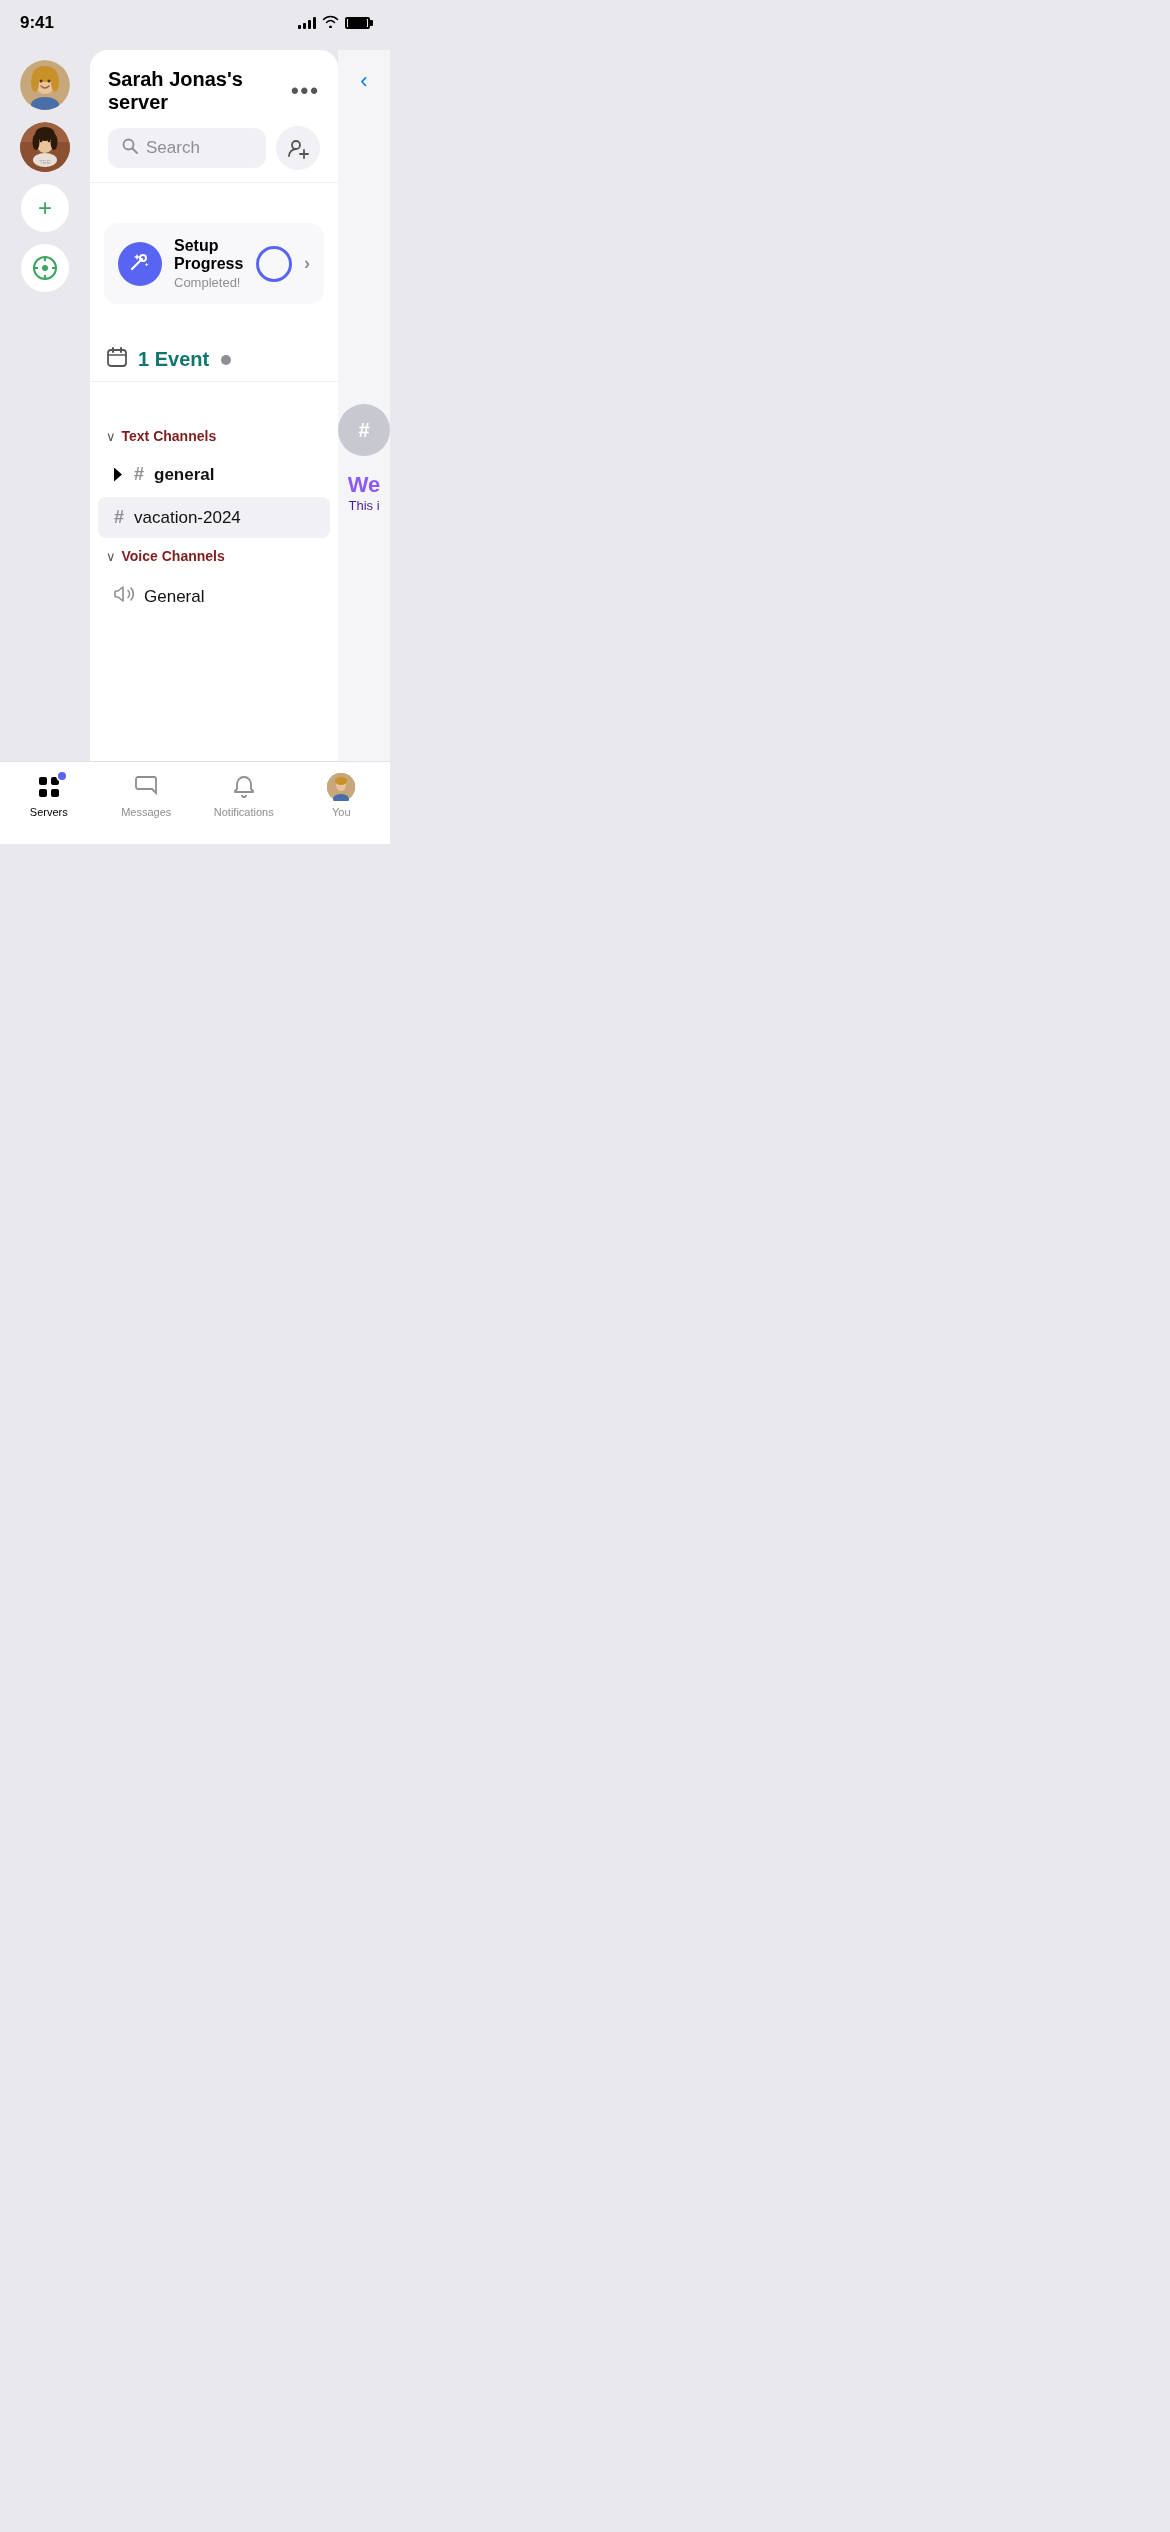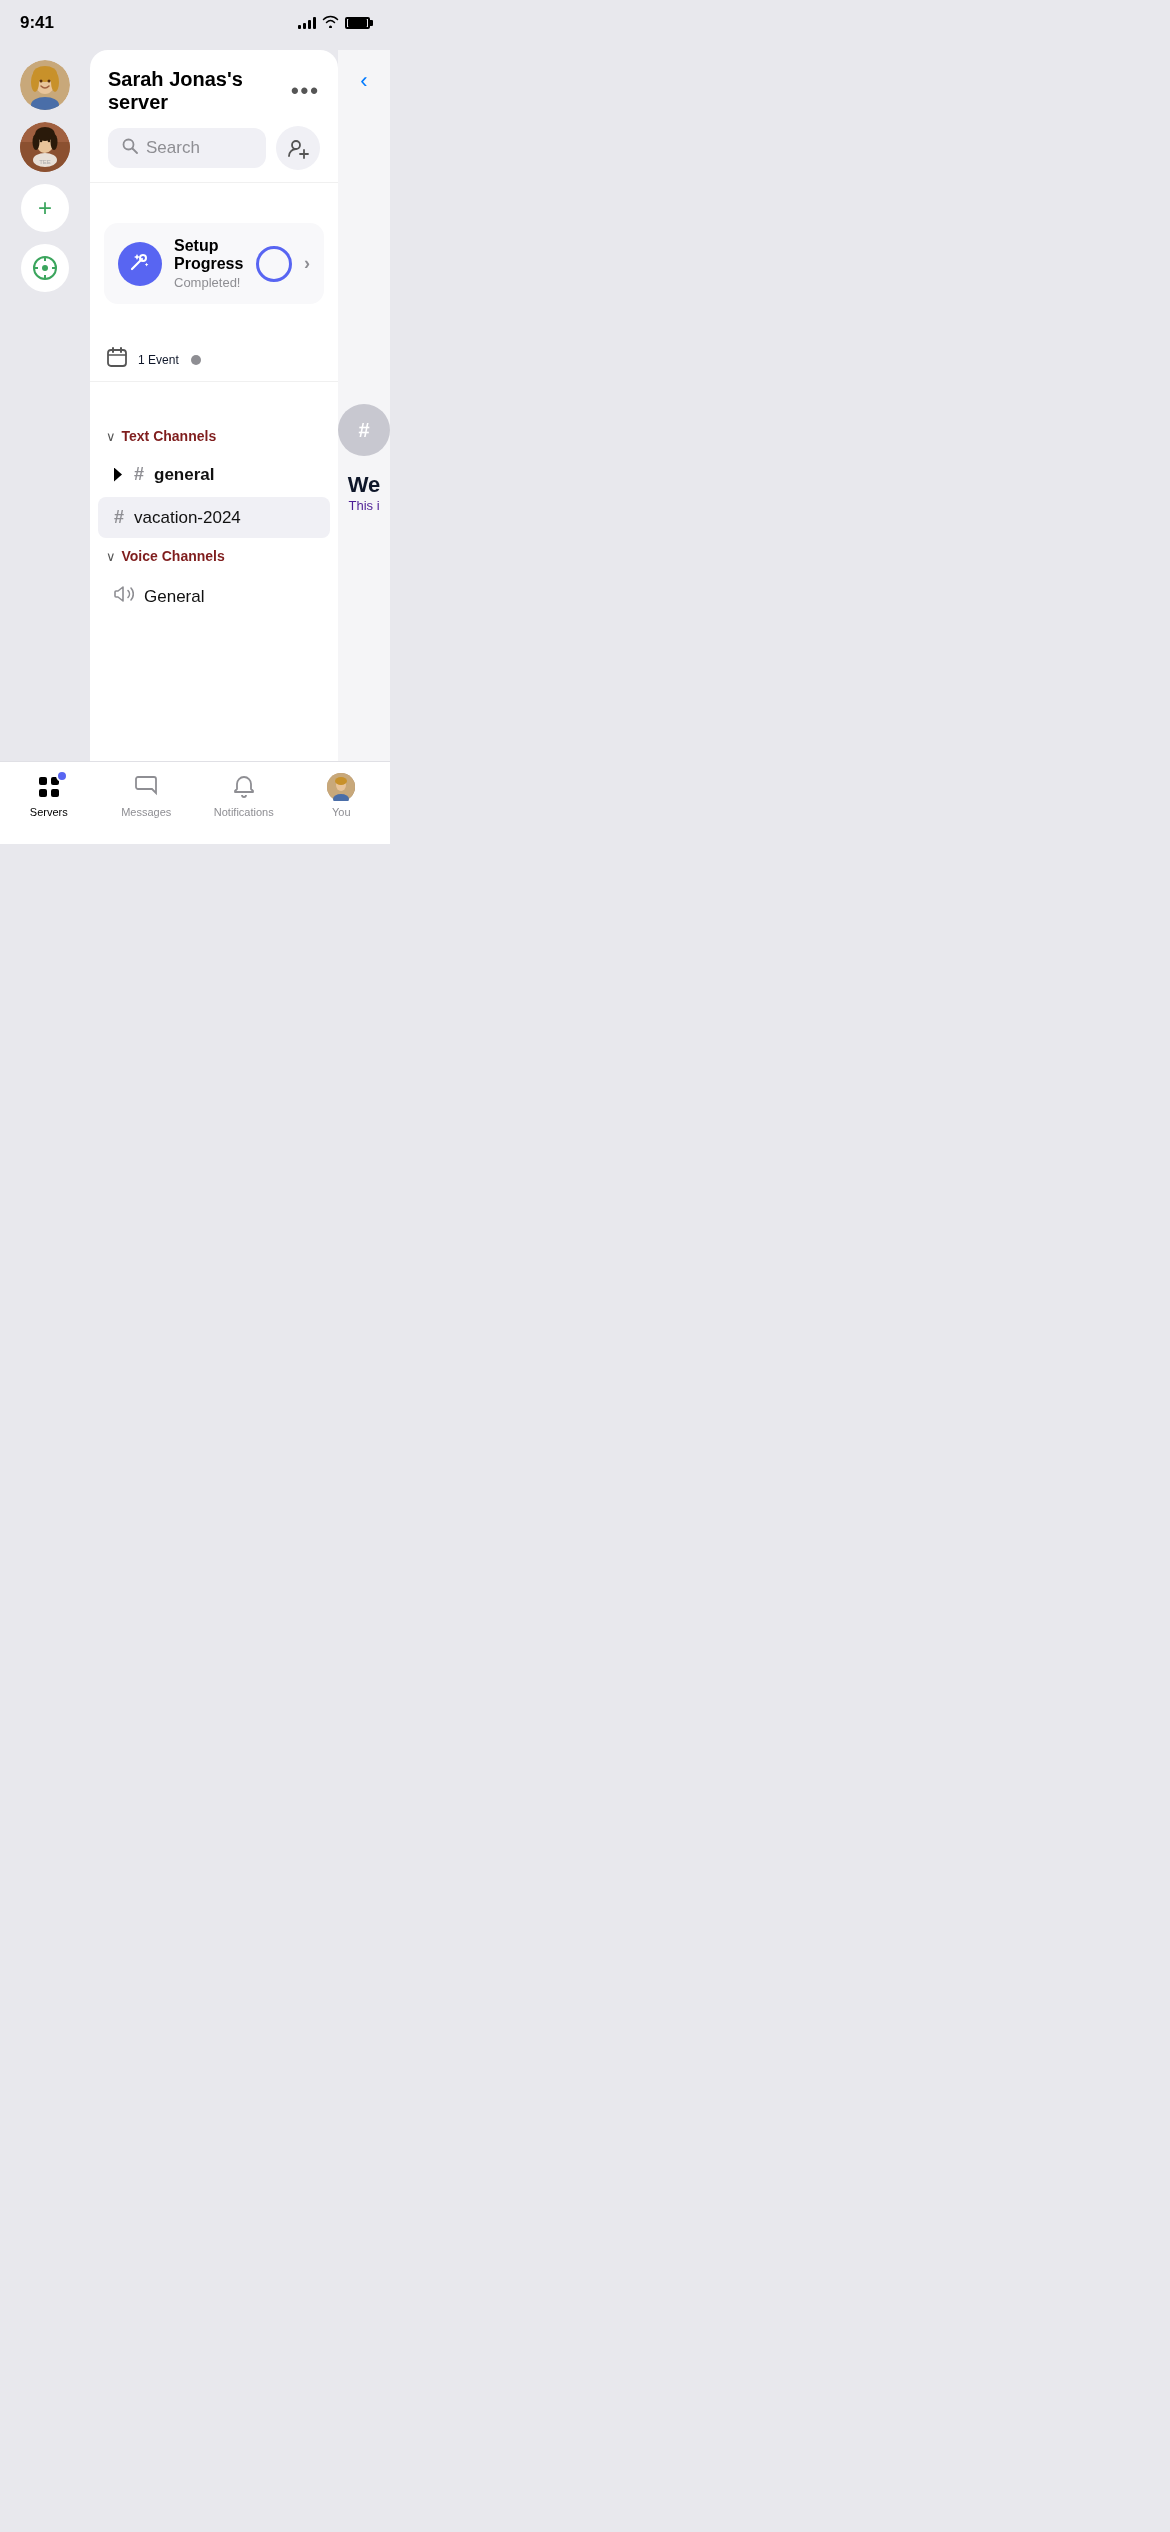--- a/index.html
+++ b/index.html
@@ -251,23 +251,23 @@
       align-items: center;
       padding: 14px 16px 8px;
       gap: 10px;
       border-bottom: 1px solid #f0f0f0;
     }
     .event-icon {
       font-size: 20px;
       color: #555;
     }
     .event-text {
-      font-size: 12px;
-      color: #0f172a;
-      font-weight: 400;
+      font-size: 20px;
+      color: #0f766e;
+      font-weight: 700;
     }
     .event-dot {
       width: 10px;
       height: 10px;
       border-radius: 50%;
       background: #8e8e93;
       margin-left: 2px;
     }
 
     
@@ -371,21 +371,21 @@
       align-items: center;
       justify-content: center;
       font-size: 20px;
       color: #fff;
       font-weight: 700;
       margin-top: 40px;
     }
     .preview-text-we {
       font-size: 22px;
       font-weight: 700;
-      color: #0f172a;
+      color: #8b5cf6;
       margin-top: 16px;
       padding: 0 4px;
     }
     .preview-text-this {
       font-size: 13px;
       color: #4c1d95;
       padding: 0 4px;
     }
 
     

